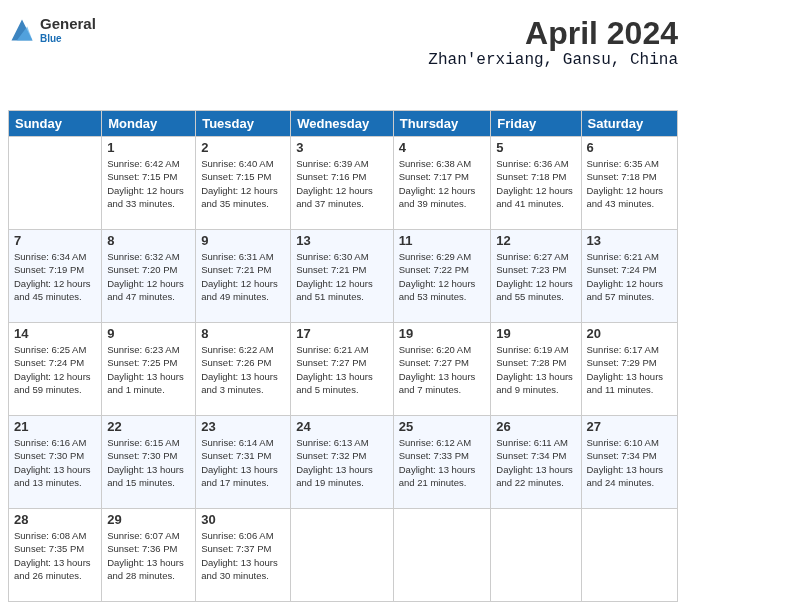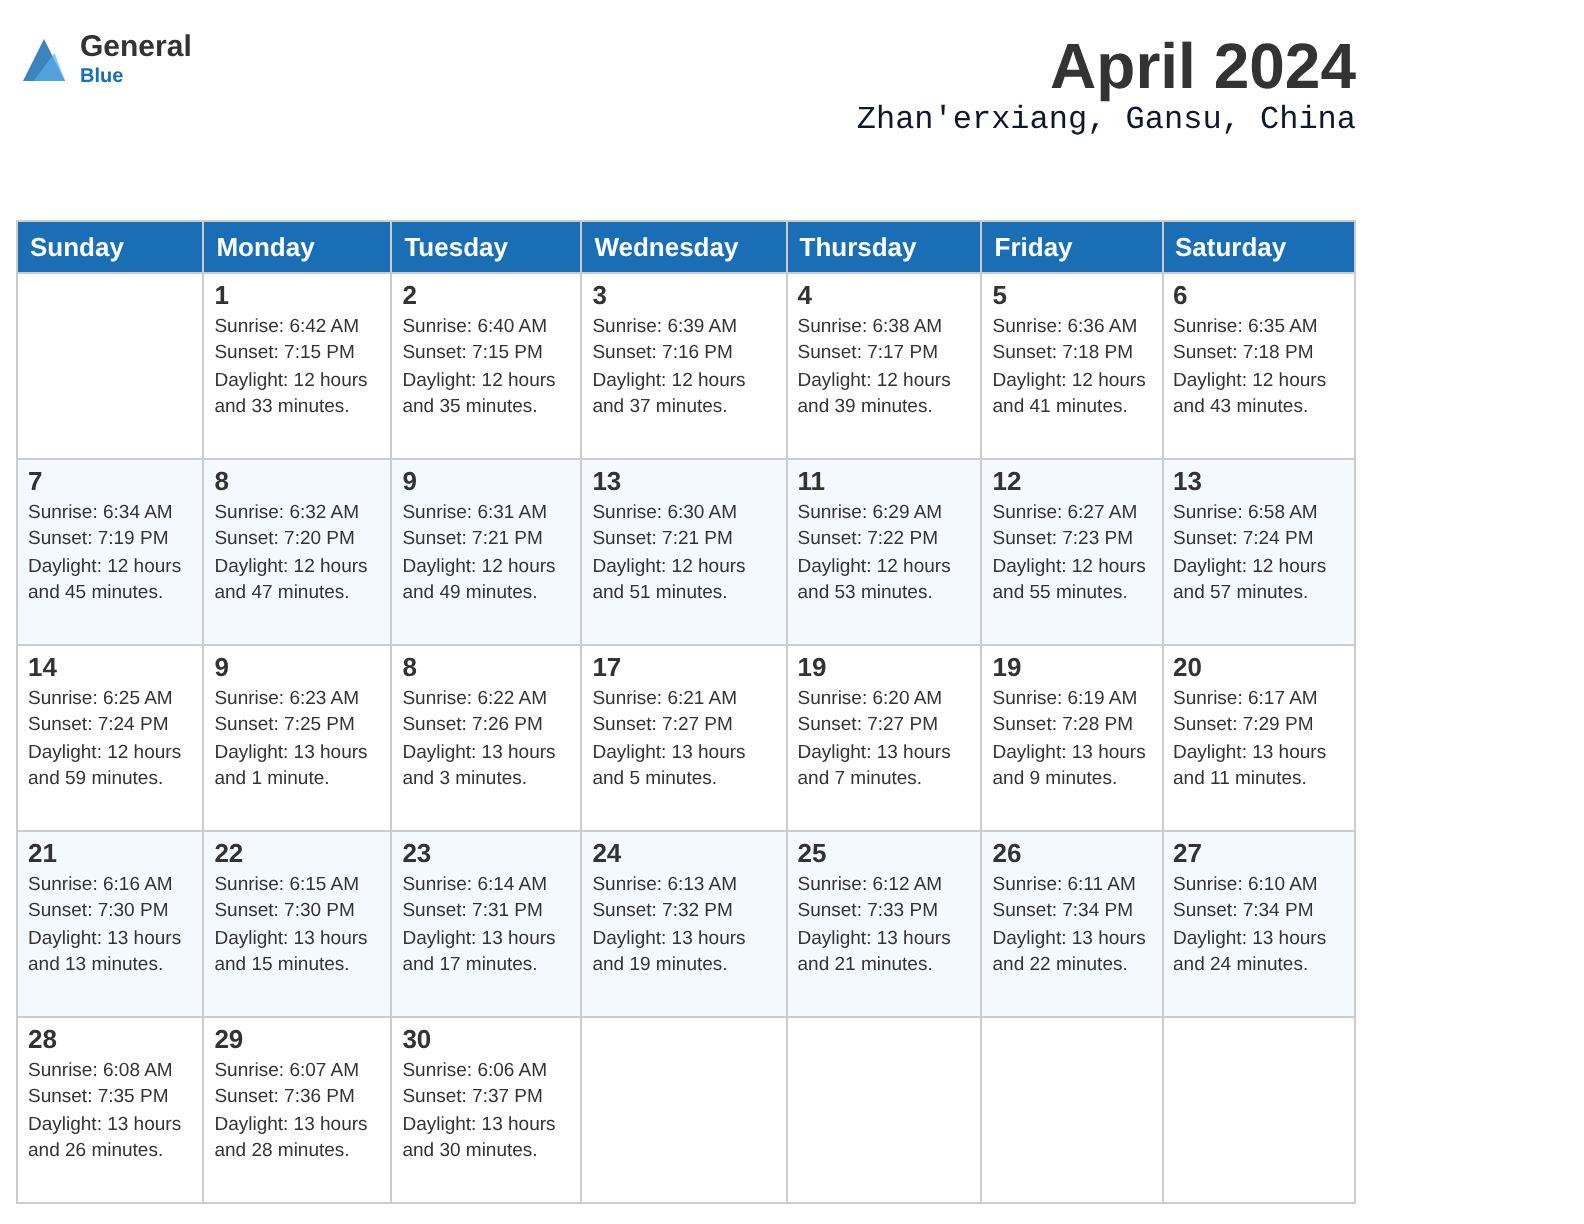--- a/index.html
+++ b/index.html
@@ -221,21 +221,21 @@
           </td>
           <td>
             <div class="cell-day">12</div>
             <div class="cell-info">Sunrise: 6:27 AM
 Sunset: 7:23 PM
 Daylight: 12 hours
 and 55 minutes.</div>
           </td>
           <td>
             <div class="cell-day">13</div>
-            <div class="cell-info">Sunrise: 6:58 AM
+            <div class="cell-info">Sunrise: 6:21 AM
 Sunset: 7:24 PM
 Daylight: 12 hours
 and 57 minutes.</div>
           </td>
         </tr>
         <tr>
           <td>
             <div class="cell-day">14</div>
             <div class="cell-info">Sunrise: 6:25 AM
 Sunset: 7:24 PM

